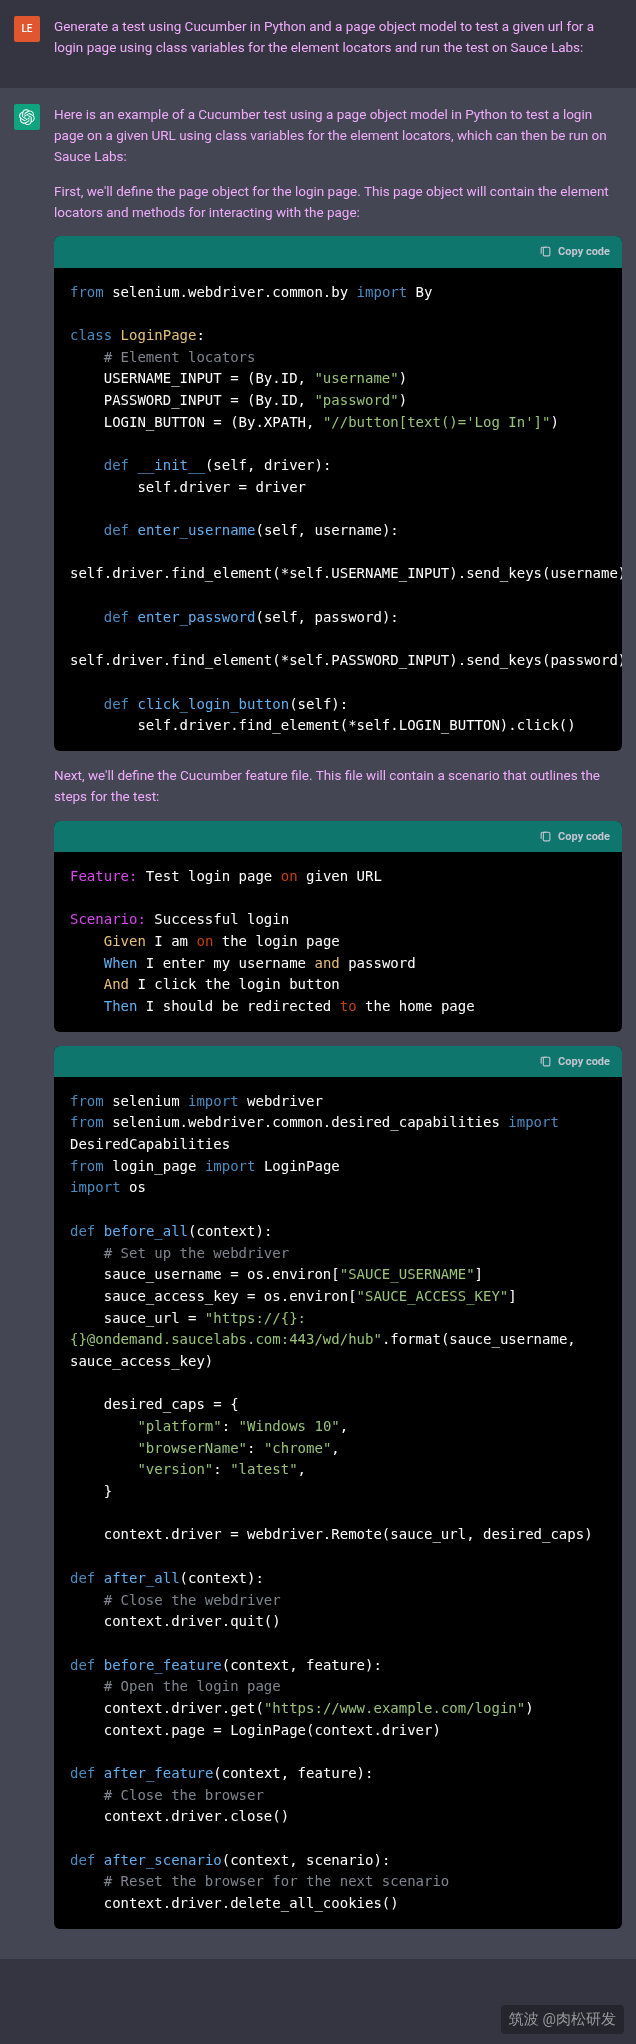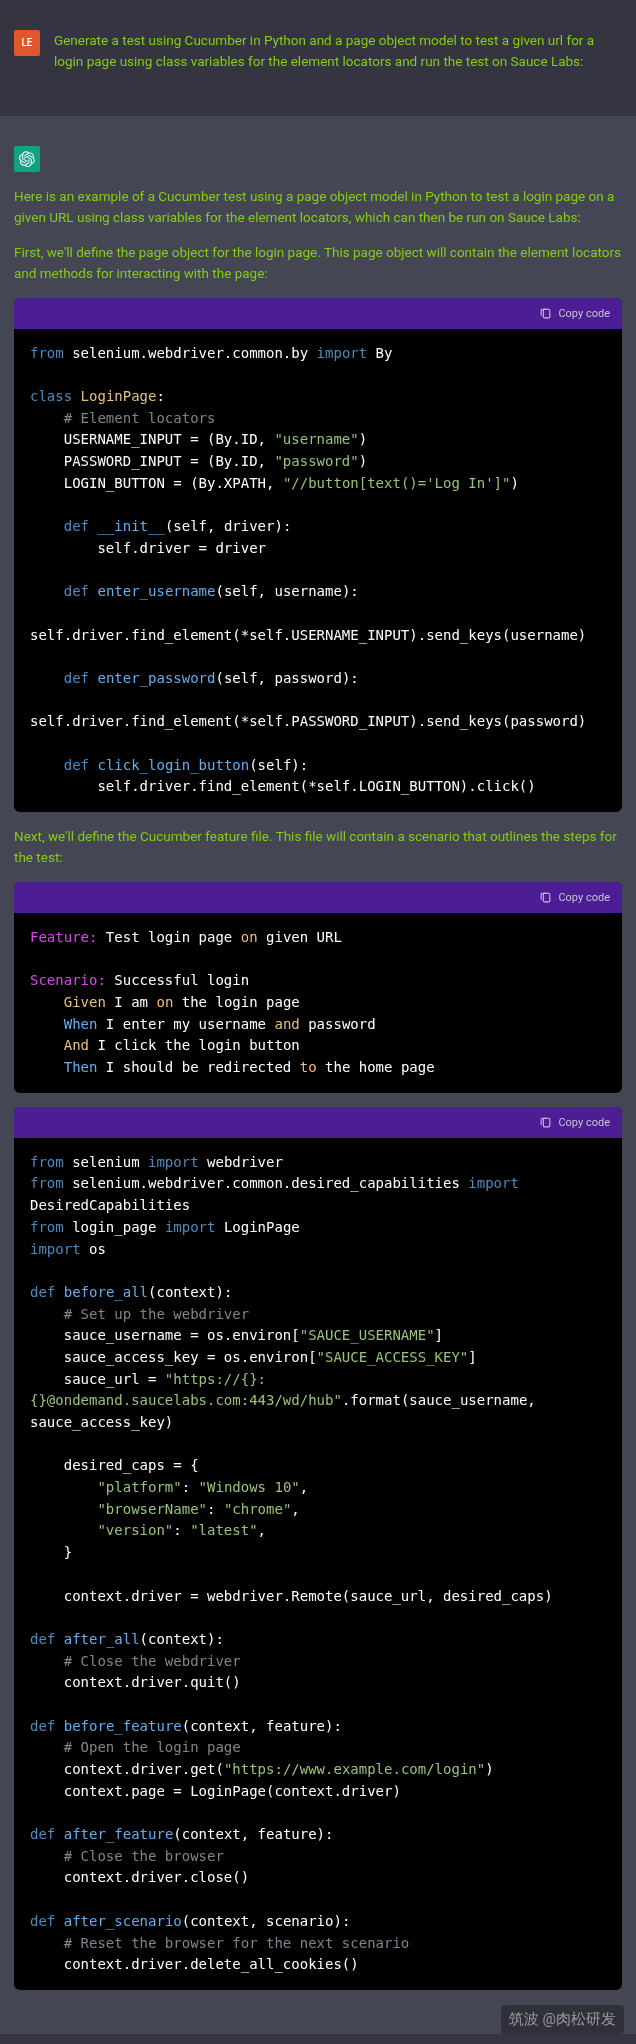--- a/index.html
+++ b/index.html
@@ -1,30 +1,30 @@
 <!DOCTYPE html>
 <html><head>
 <meta charset="utf-8">
 <style>
 * { margin:0; padding:0; box-sizing:border-box; }
 body { background:#343541; font-family:-apple-system,Segoe UI,Roboto,sans-serif; color:#ECECF1; font-size:13.5px; line-height:1.55; width:636px; }
-.row { display:flex; padding:30px 14px; gap:14px; }
+.row { display:flex; padding:16px 14px; gap:14px; }
 .row.user { background:#343541; }
-.row.assistant { background:#444654;flex-direction:column; }
+.row.assistant { background:#444654; }
 .avatar { width:26px; height:26px; flex-shrink:0; border-radius:2px; display:flex; align-items:center; justify-content:center; font-size:10px; font-weight:500; }
 .avatar.u { background:#E0562F; color:#fff; }
 .avatar.a { background:#10A37F; }
 .avatar.a svg { width:16px; height:16px; }
 .content { flex:1; min-width:0; }
-.content p { margin-bottom:14px; color:#84cc16; }
+.content p { margin-bottom:14px; color:#f0abfc; }
 .code-block { background:#000; border-radius:6px; margin-bottom:14px; overflow:hidden; }
-.code-head { background:#4c1d95; display:flex; justify-content:flex-end; align-items:center; padding:7px 12px; gap:6px; font-size:11px; color:#C5C5D2; }
+.code-head { background:#0f766e; display:flex; justify-content:flex-end; align-items:center; padding:7px 12px; gap:6px; font-size:11px; color:#C5C5D2;font-weight:bold; }
 .code-head svg { width:13px; height:13px; }
 .code-body { padding:14px 16px; font-family:ui-monospace,SFMono-Regular,Menlo,Consolas,monospace; font-size:14px; line-height:1.55; white-space:pre; overflow-x:auto; color:#fff;border-radius:22px; }
-.kw{color:#4B8BBE}.kw2{color:#d946ef}.cls{color:#E5C07B}.fn{color:#61AFEF}.str{color:#98C379}.cmt{color:#7F848E}.op{color:#fdba74}
+.kw{color:#4B8BBE}.kw2{color:#d946ef}.cls{color:#E5C07B}.fn{color:#61AFEF}.str{color:#98C379}.cmt{color:#7F848E}.op{color:#c2410c}
 .watermark{position:fixed;bottom:10px;right:12px;font-size:15px;color:#9a9a9a;background:rgba(0,0,0,.3);padding:3px 8px;border-radius:4px}
 </style>
 </head>
 <body>
 
 <div class="row user">
   <div class="avatar u">LE</div>
   <div class="content">
     <p>Generate a test using Cucumber in Python and a page object model to test a given url for a login page using class variables for the element locators and run the test on Sauce Labs:</p>
   </div>

